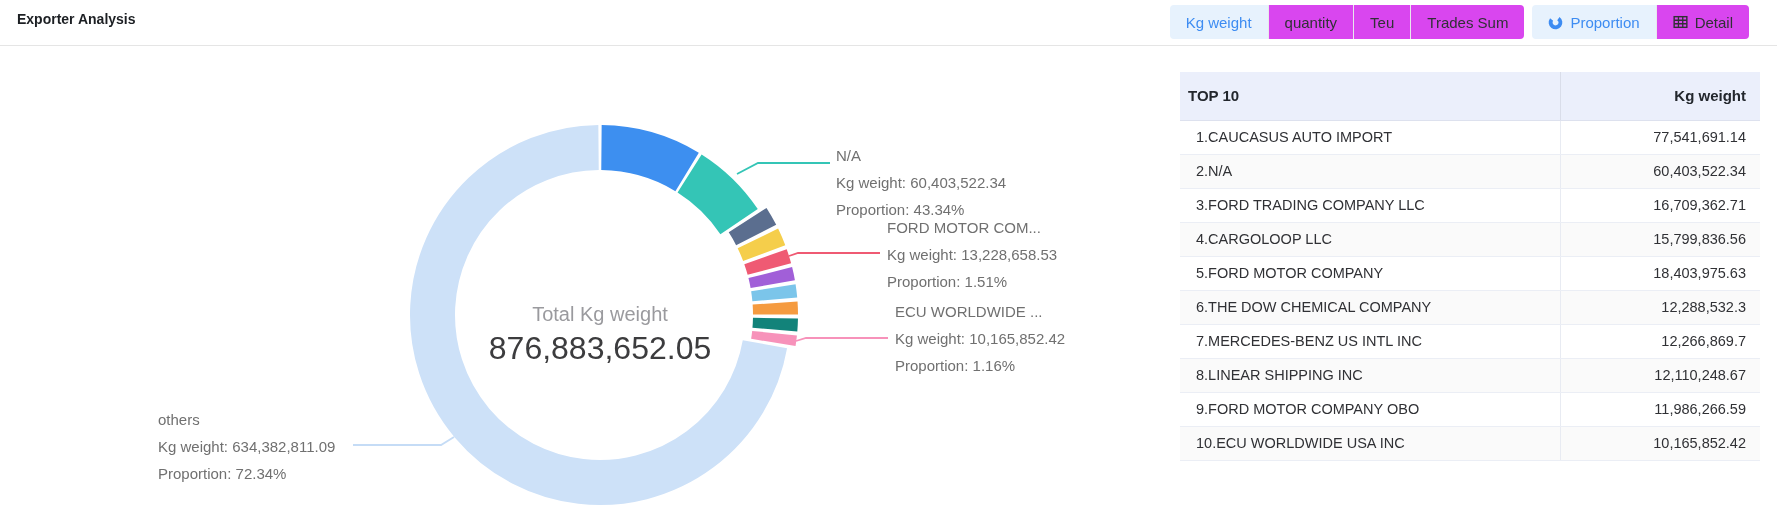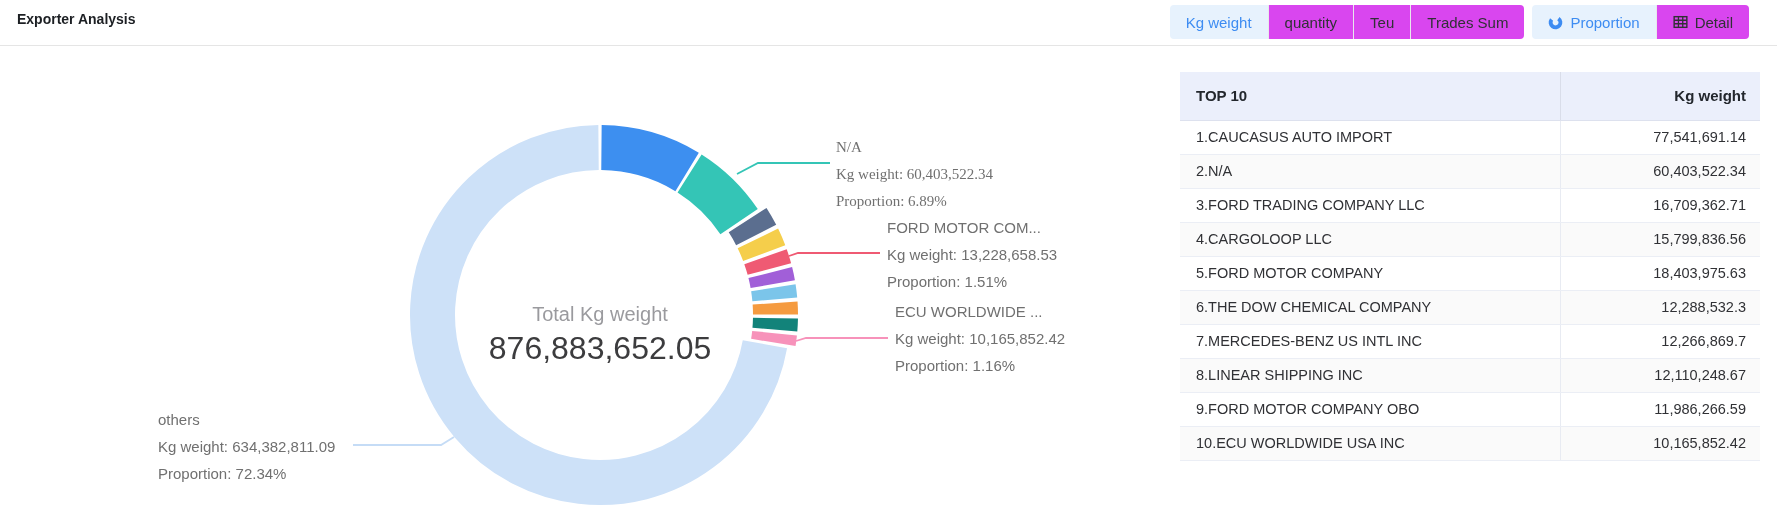--- a/index.html
+++ b/index.html
@@ -40,21 +40,21 @@
   .callout {
     position:absolute; font-size:15px; color:#707070; line-height:27px;
     white-space:nowrap; pointer-events:none;
   }
   .table-panel { position:absolute; left:1180px; top:72px; width:580px; }
   table.top10 { width:100%; border-collapse:collapse; table-layout:fixed; }
   table.top10 th {
     height:48px; background:#ebeffb; font-size:15px; font-weight:bold; color:#23272d;
     border-bottom:1px solid #dde1ee;
   }
-  table.top10 th.c-name { text-align:left; padding-left:16px; width:380px; }
+  table.top10 th.c-name { text-align:left; padding-left:8px; width:380px; }
   table.top10 th.c-val { text-align:right; padding-right:14px; border-left:1px solid #d9dde9; }
   table.top10 td {
     height:34px; font-size:14.5px; color:#303135; border-bottom:1px solid #ebeef5;
   }
   table.top10 td.c-name { text-align:left; padding-left:16px; }
   table.top10 td.c-val { text-align:right; padding-right:14px; border-left:1px solid #e8ebf2; }
   table.top10 tr:nth-child(even) td { background:#fafafa; }
 </style>
 </head>
 <body>
@@ -122,24 +122,24 @@
         <polyline points="737,128 758,117 830,117" fill="none" stroke="#34c5b6" stroke-width="1.8"></polyline>
         <polyline points="789,210 798,207 880,207" fill="none" stroke="#ef5a73" stroke-width="1.8"></polyline>
         <polyline points="796,295 806,292 888,292" fill="none" stroke="#f792ba" stroke-width="1.8"></polyline>
         <polyline points="454,391 441,399 353,399" fill="none" stroke="#c5dcf6" stroke-width="1.8"></polyline>
       </svg>
     <div class="center-label">
       <div class="cap">Total Kg weight</div>
       <div class="num">876,883,652.05</div>
     </div>
     <div id="callouts">
-        <div class="callout" style="left: 836px; top: 88px; font-family: Liberation Serif, serif;">
+        <div class="callout" style="left: 836px; top: 96px;">
           <div>N/A</div>
           <div>Kg weight: 60,403,522.34</div>
-          <div>Proportion: 6.89%</div>
+          <div>Proportion: 43.34%</div>
         </div>
         <div class="callout" style="left: 887px; top: 168px;">
           <div>FORD MOTOR COM...</div>
           <div>Kg weight: 13,228,658.53</div>
           <div>Proportion: 1.51%</div>
         </div>
         <div class="callout" style="left: 895px; top: 252px;">
           <div>ECU WORLDWIDE ...</div>
           <div>Kg weight: 10,165,852.42</div>
           <div>Proportion: 1.16%</div>

